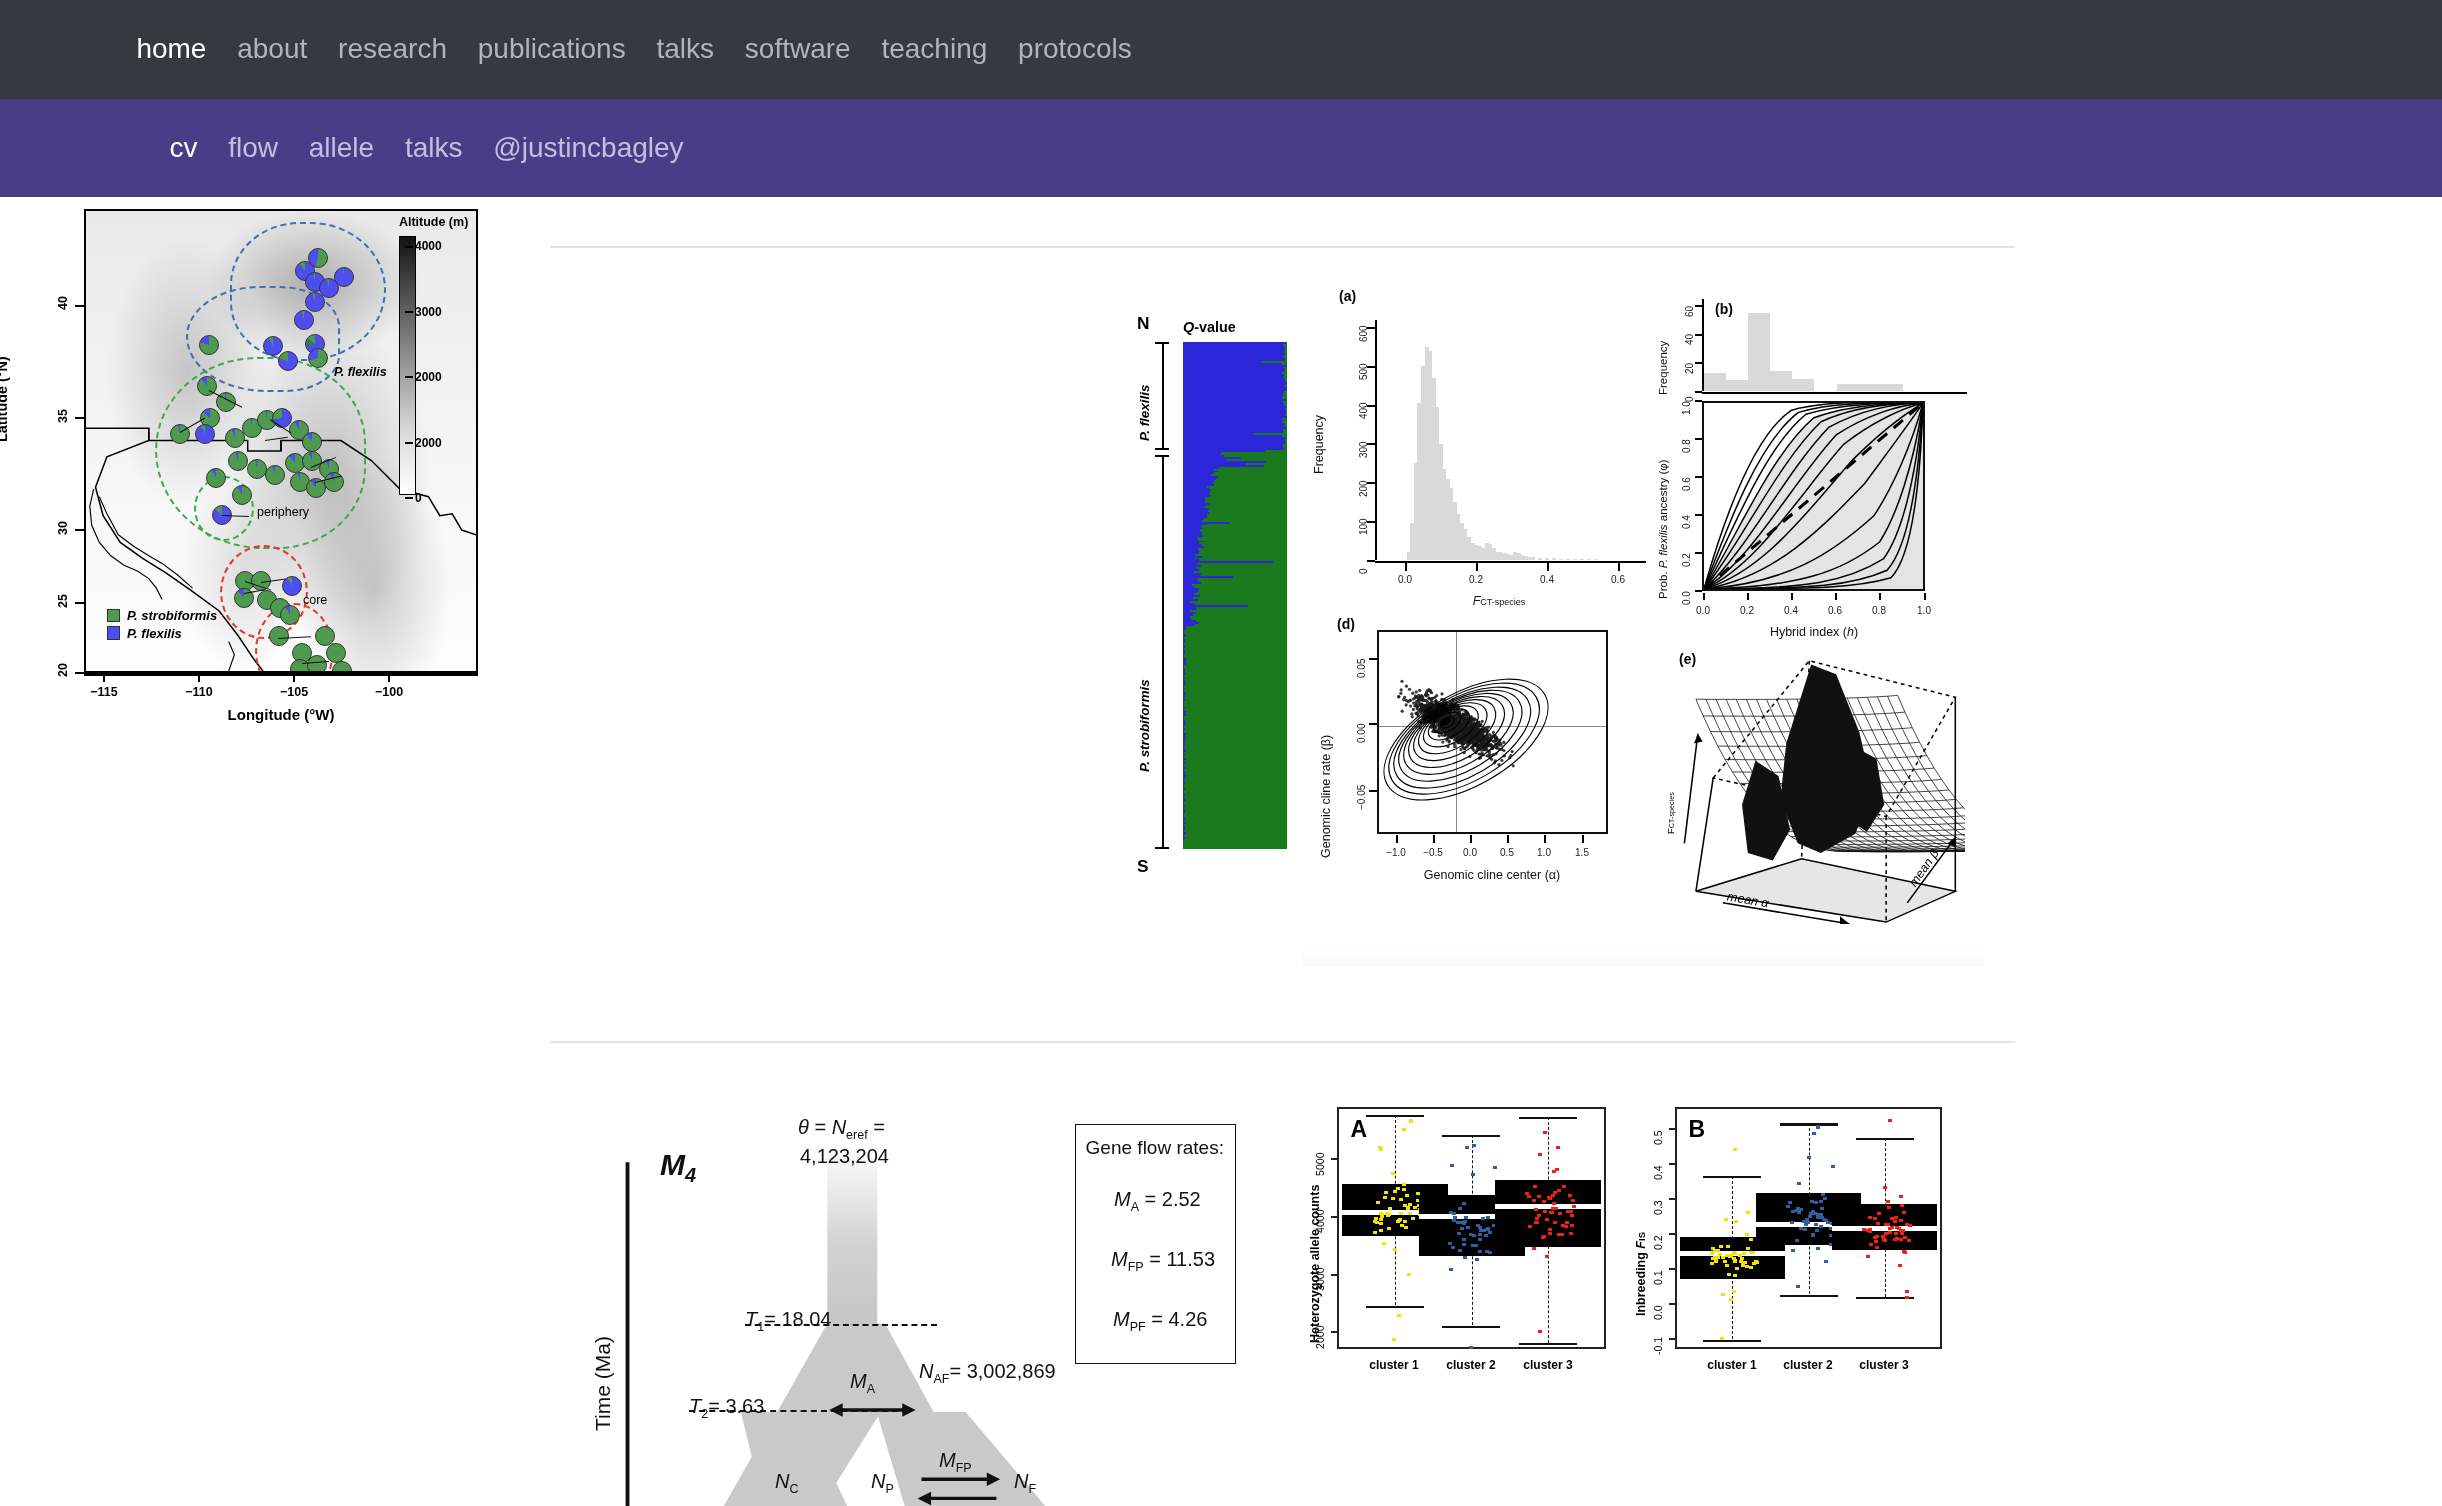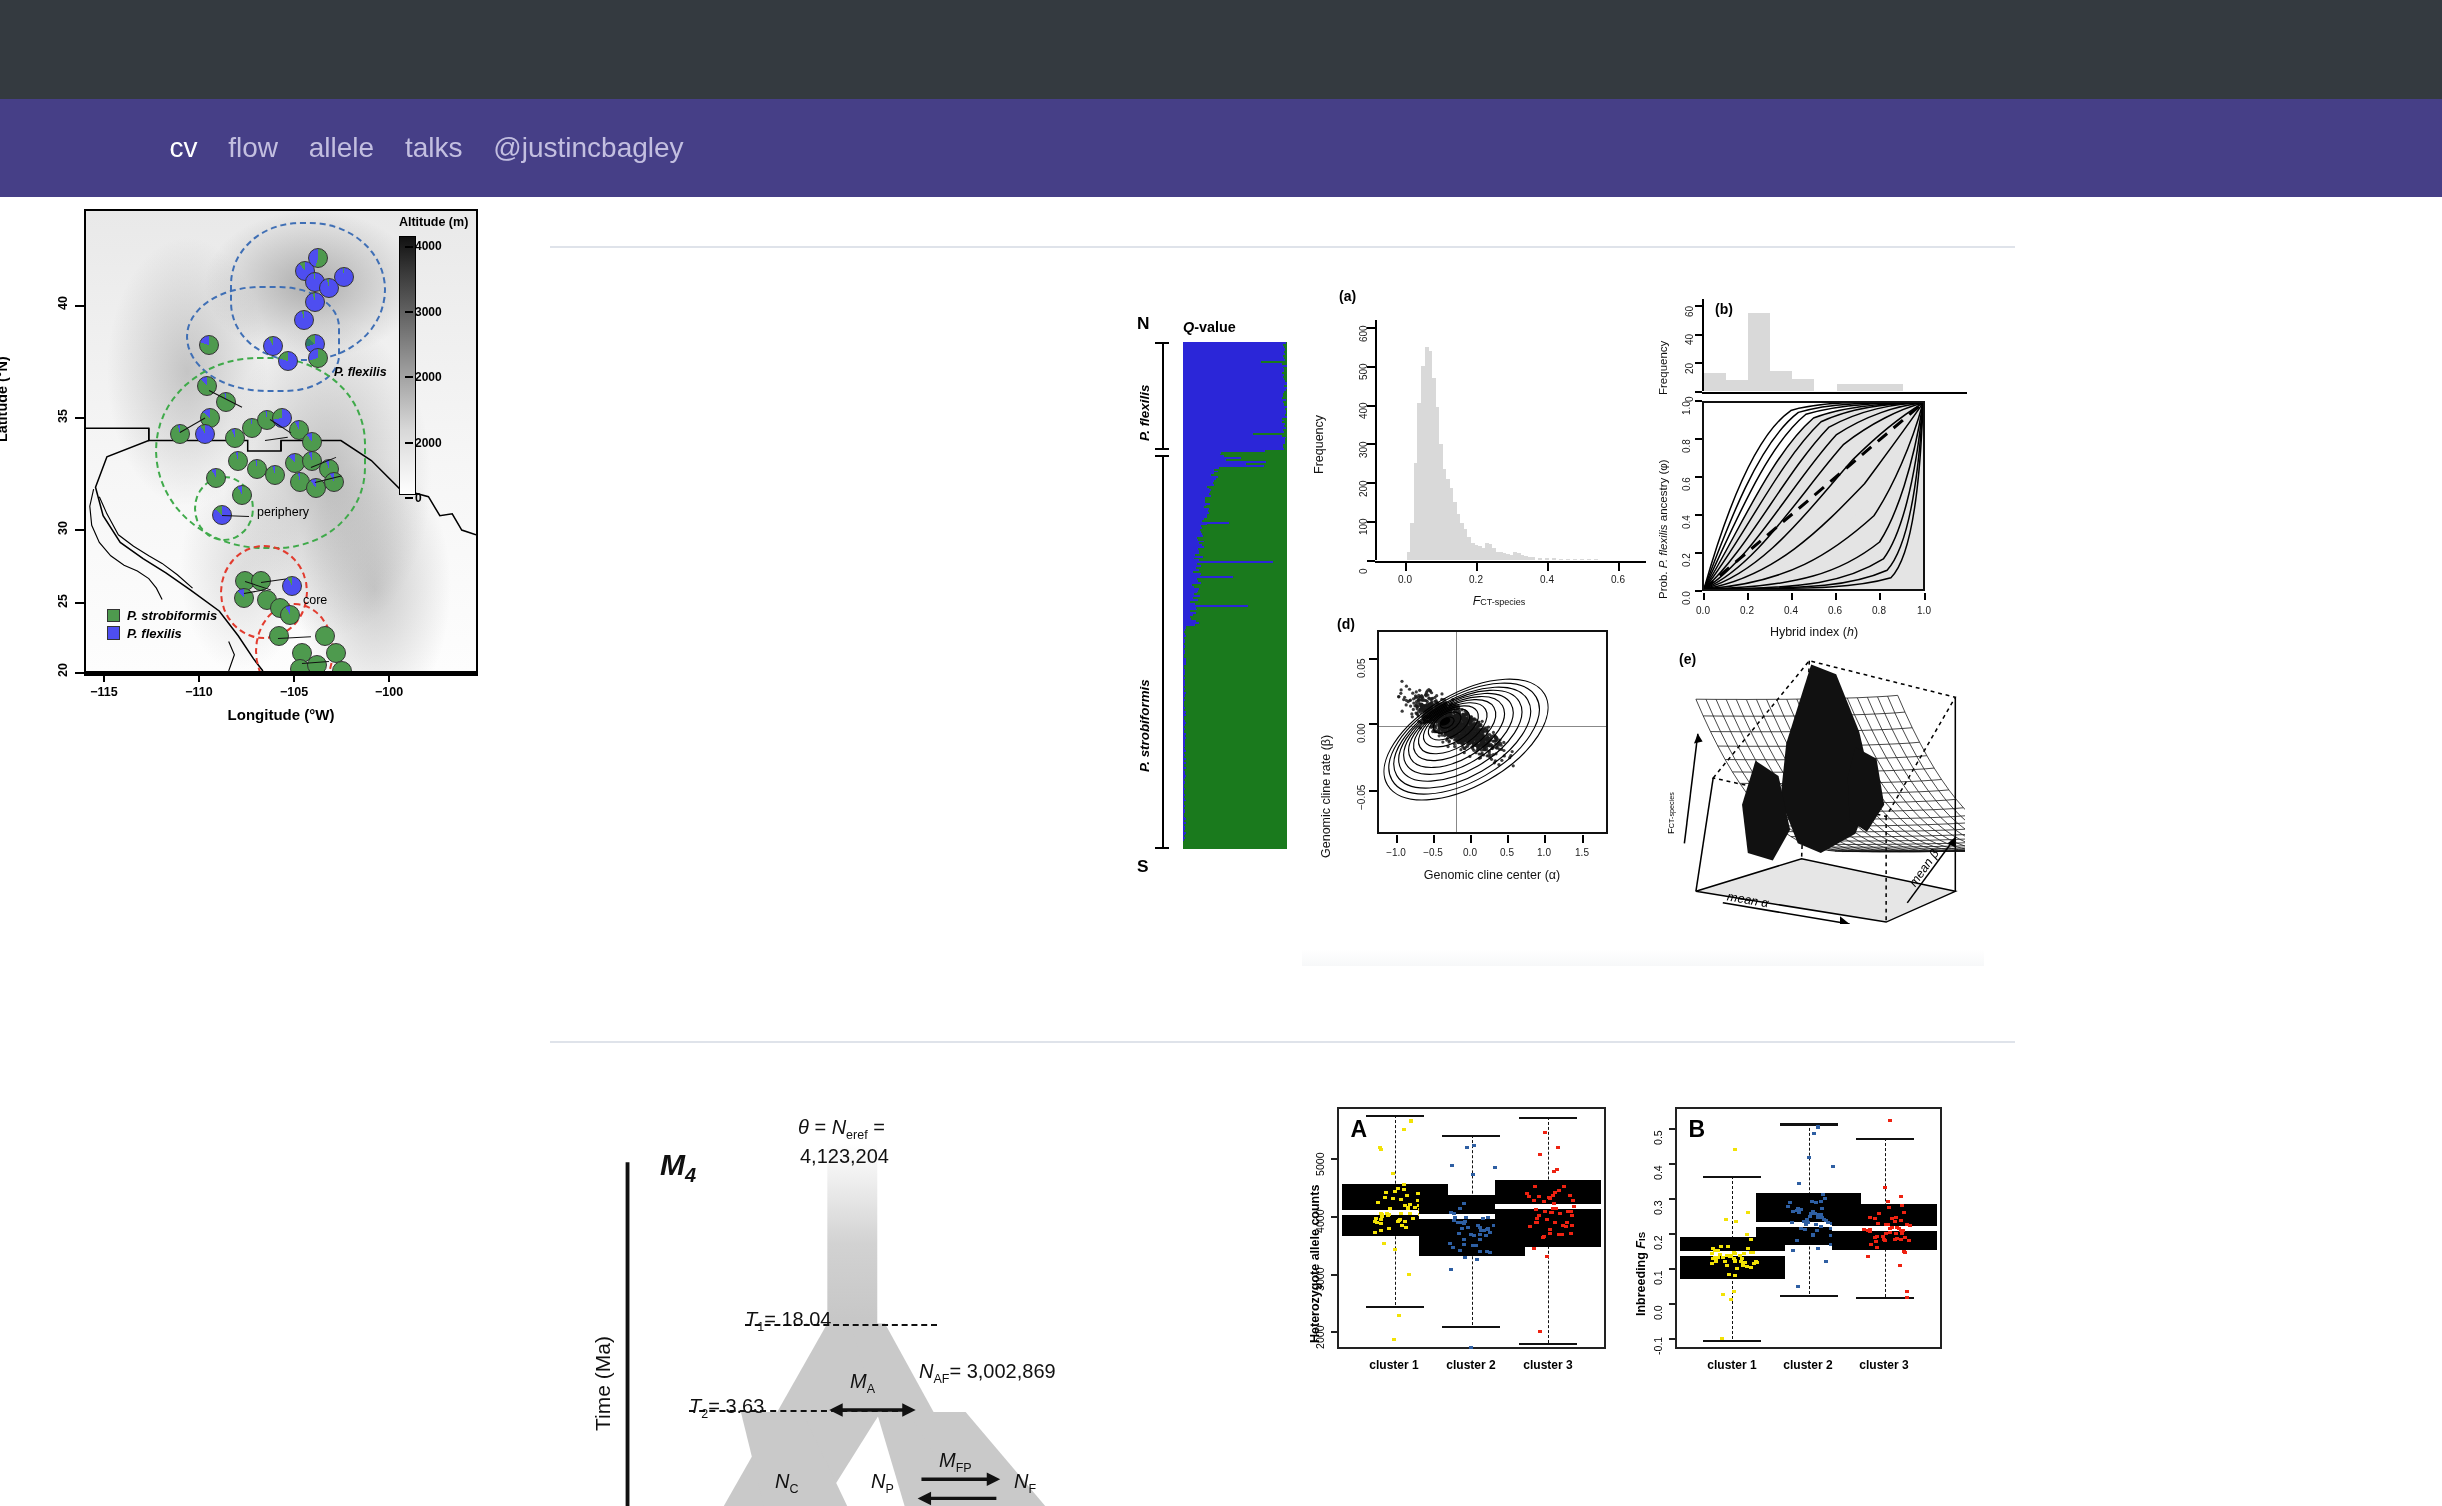--- a/index.html
+++ b/index.html
@@ -192,20 +192,30 @@
   .bp-ylab { position:absolute; font-size:12.5px; font-weight:bold; white-space:nowrap;
              transform:rotate(-90deg); transform-origin:left top; }
   .bp-tk { position:absolute; font-size:10.6px; white-space:nowrap;
            transform:rotate(-90deg); transform-origin:left top; }
   .bp-tkmark { position:absolute; width:5.8px; height:1.9px; background:#222; }
 </style>
 </head>
 <body>
 
 <div class="topbar">
+  <nav class="mainnav">
+    <a href="#" class="active">home</a>
+    <a href="#">about</a>
+    <a href="#">research</a>
+    <a href="#">publications</a>
+    <a href="#">talks</a>
+    <a href="#">software</a>
+    <a href="#">teaching</a>
+    <a href="#">protocols</a>
+  </nav>
 </div>
 
 <div class="subbar">
   <nav class="subnav">
     <a href="#" class="active">cv</a>
     <a href="#">flow</a>
     <a href="#">allele</a>
     <a href="#">talks</a>
     <a href="#">@justincbagley</a>
   </nav>
@@ -3019,20 +3029,35 @@
     <div class="mtxt serif" style="left:213px; top:375px; font-size:20px;">
       <span style="font-style:italic;">N</span><span style="font-size:12.5px;vertical-align:sub;">C</span>
     </div>
     <div class="mtxt serif" style="left:309px; top:375px; font-size:20px;">
       <span style="font-style:italic;">N</span><span style="font-size:12.5px;vertical-align:sub;">P</span>
     </div>
     <div class="mtxt serif" style="left:452px; top:375px; font-size:20px;">
       <span style="font-style:italic;">N</span><span style="font-size:12.5px;vertical-align:sub;">F</span>
     </div>
 
+    <div class="gf-box" style="left:513px; top:29px; width:161px; height:240px;">
+      <div class="mtxt serif" style="left:9.6px; top:11.5px; font-size:19px;">Gene flow rates:</div>
+      <div class="mtxt serif" style="left:38px; top:63px; font-size:20px;">
+        <span style="font-style:italic;">M</span><span style="font-size:12.5px;vertical-align:sub;">A</span>
+        <span>= 2.52</span>
+      </div>
+      <div class="mtxt serif" style="left:35px; top:123px; font-size:20px;">
+        <span style="font-style:italic;">M</span><span style="font-size:12.5px;vertical-align:sub;">FP</span>
+        <span>= 11.53</span>
+      </div>
+      <div class="mtxt serif" style="left:37px; top:183px; font-size:20px;">
+        <span style="font-style:italic;">M</span><span style="font-size:12.5px;vertical-align:sub;">PF</span>
+        <span>= 4.26</span>
+      </div>
+    </div>
   </div>
 
   <div class="boxfig">
 
     <div class="bp-ylab" style="left:5.8px; top:248px;">Heterozygote allele counts</div>
     <div id="A-yticks">
         <div class="bp-tkmark" style="left: 29px; top: 236px;"></div>
         <div class="bp-tk" style="left: 11.5px; top: 254px;">2000</div>
         <div class="bp-tkmark" style="left: 29px; top: 179px;"></div>
         <div class="bp-tk" style="left: 11.5px; top: 196px;">3000</div>

